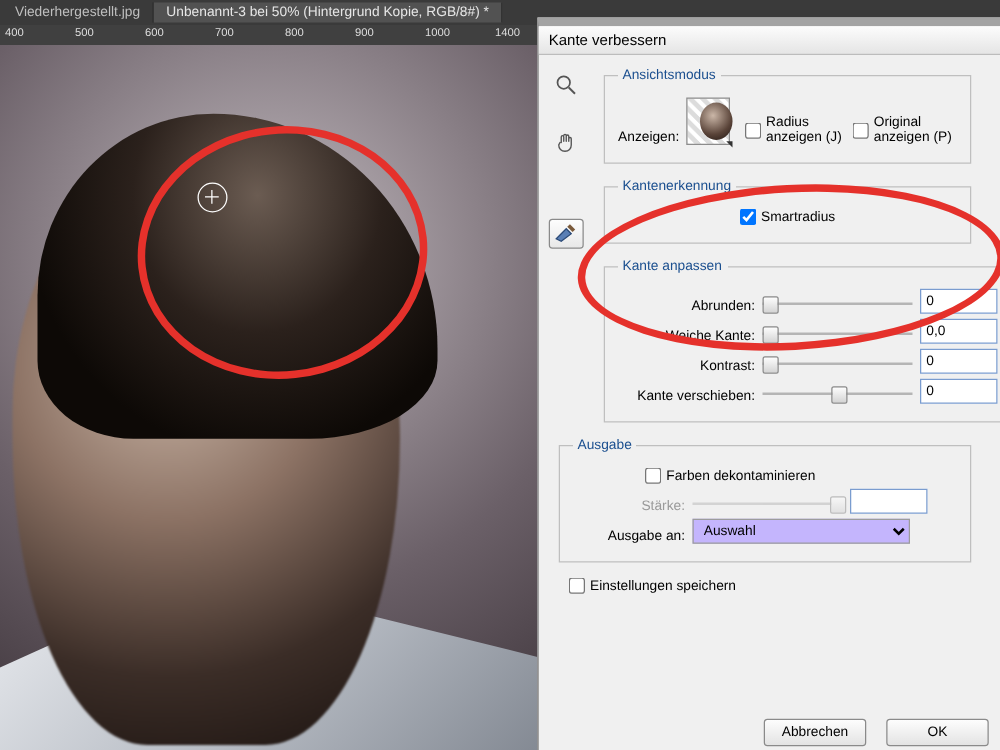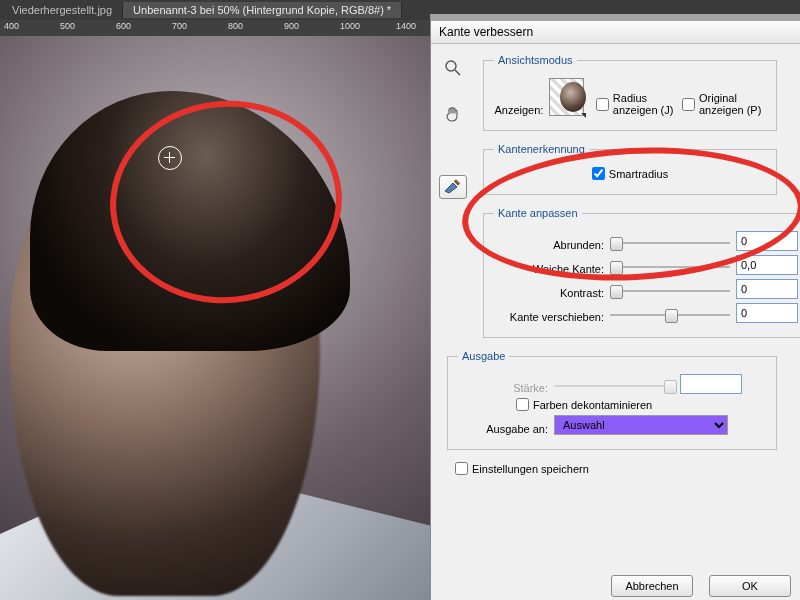--- a/index.html
+++ b/index.html
@@ -38,21 +38,21 @@
 .row input.dim{color:#9a9a9a}
 .unit{width:12px;color:#000}
 .slider{position:relative;width:120px;height:16px}
 .slider .track{position:absolute;left:0;top:7px;width:100%;height:2px;background:#b5b5b5}
 .slider .thumb{position:absolute;top:2px;width:11px;height:12px;background:linear-gradient(#fdfdfd,#d4d4d4);border:1px solid #8a8a8a;border-radius:2px}
 .preview{width:46px;height:36px;border:1px solid #8c8c8c;background:linear-gradient(45deg,#dcdcdc 25%,#fff 25%,#fff 50%,#dcdcdc 50%,#dcdcdc 75%,#fff 75%);background-size:10px 10px;display:inline-block;position:relative;margin-right:6px}
 .preview:after{content:"";position:absolute;left:10px;top:3px;width:26px;height:30px;border-radius:50%;background:radial-gradient(circle at 40% 35%,#cbb7a8 0%,#594338 60%,#1c130f 100%)}
 .preview .arrow{position:absolute;right:-3px;bottom:-3px;width:0;height:0;border-left:5px solid transparent;border-top:5px solid #333}
 .chk{display:flex;align-items:center;gap:4px}
 input[type=checkbox]{width:13px;height:13px;margin:0}
-select{width:174px;height:20px;border:1px solid #9c9c9c;background:#8b5cf6;font-size:11px;padding:0 4px}
+select{width:174px;height:20px;border:1px solid #9c9c9c;background:#c4b5fd;font-size:11px;padding:0 4px}
 .btnrow{position:absolute;right:10px;bottom:10px;display:flex;gap:16px}
 button.dlg{width:82px;height:22px;border:1px solid #8a8a8a;border-radius:3px;background:linear-gradient(#fdfdfd,#e3e3e3);font-size:11px}
 .red-circle-right{position:absolute;left:462px;top:148px;width:330px;height:120px;border:6px solid #e5312b;border-radius:50%;transform:rotate(-3deg);pointer-events:none}
 </style>
 </head>
 <body>
 
 <div class="workspace">
 
   <div class="tabbar">
@@ -169,35 +169,35 @@
               <div class="track"></div>
               <div class="thumb" style="left:55px"></div>
             </div>
           <input type="text" value="0" style="">
 
         </div>
       </fieldset>
 
       <fieldset class="wide">
         <legend>Ausgabe</legend>
-        <div class="row">
-          <label class="dim" style="width:90px">Stärke:</label>
-          <div class="slider" style="opacity:.5">
-              <div class="track"></div>
-              <div class="thumb" style="left:110px"></div>
-            </div>
-          <input type="text" class="dim" value="" style="">
-        </div>
         <div class="row" style="margin-left:58px">
           <div class="chk">
               <input type="checkbox" style="">
               <span>Farben dekontaminieren</span>
             </div>
         </div>
         <div class="row">
+          <label class="dim" style="width:90px">Stärke:</label>
+          <div class="slider" style="opacity:.5">
+              <div class="track"></div>
+              <div class="thumb" style="left:110px"></div>
+            </div>
+          <input type="text" class="dim" value="" style="">
+        </div>
+        <div class="row">
           <label style="width:90px">Ausgabe an:</label>
           <select>
             <option>Auswahl</option>
           </select>
         </div>
       </fieldset>
 
       <div class="chk" style="margin:4px 0 0 18px">
         <input type="checkbox" style="">
         <span>Einstellungen speichern</span>

